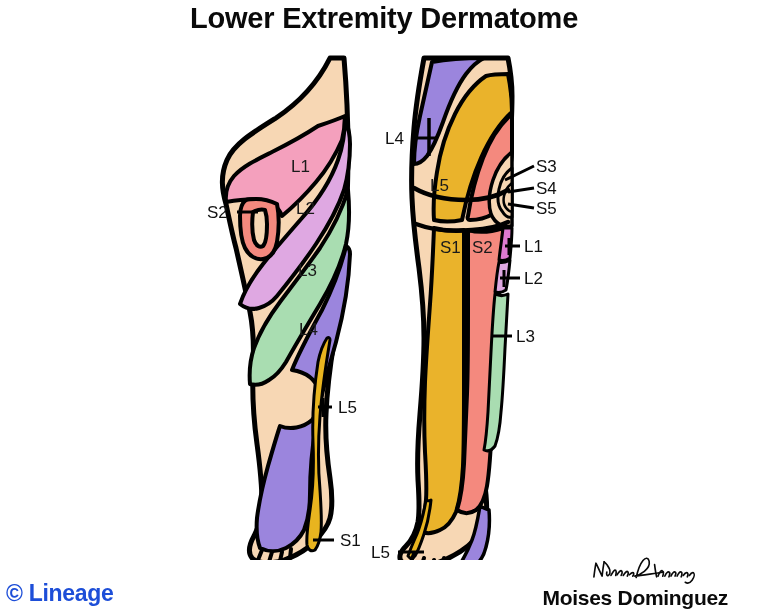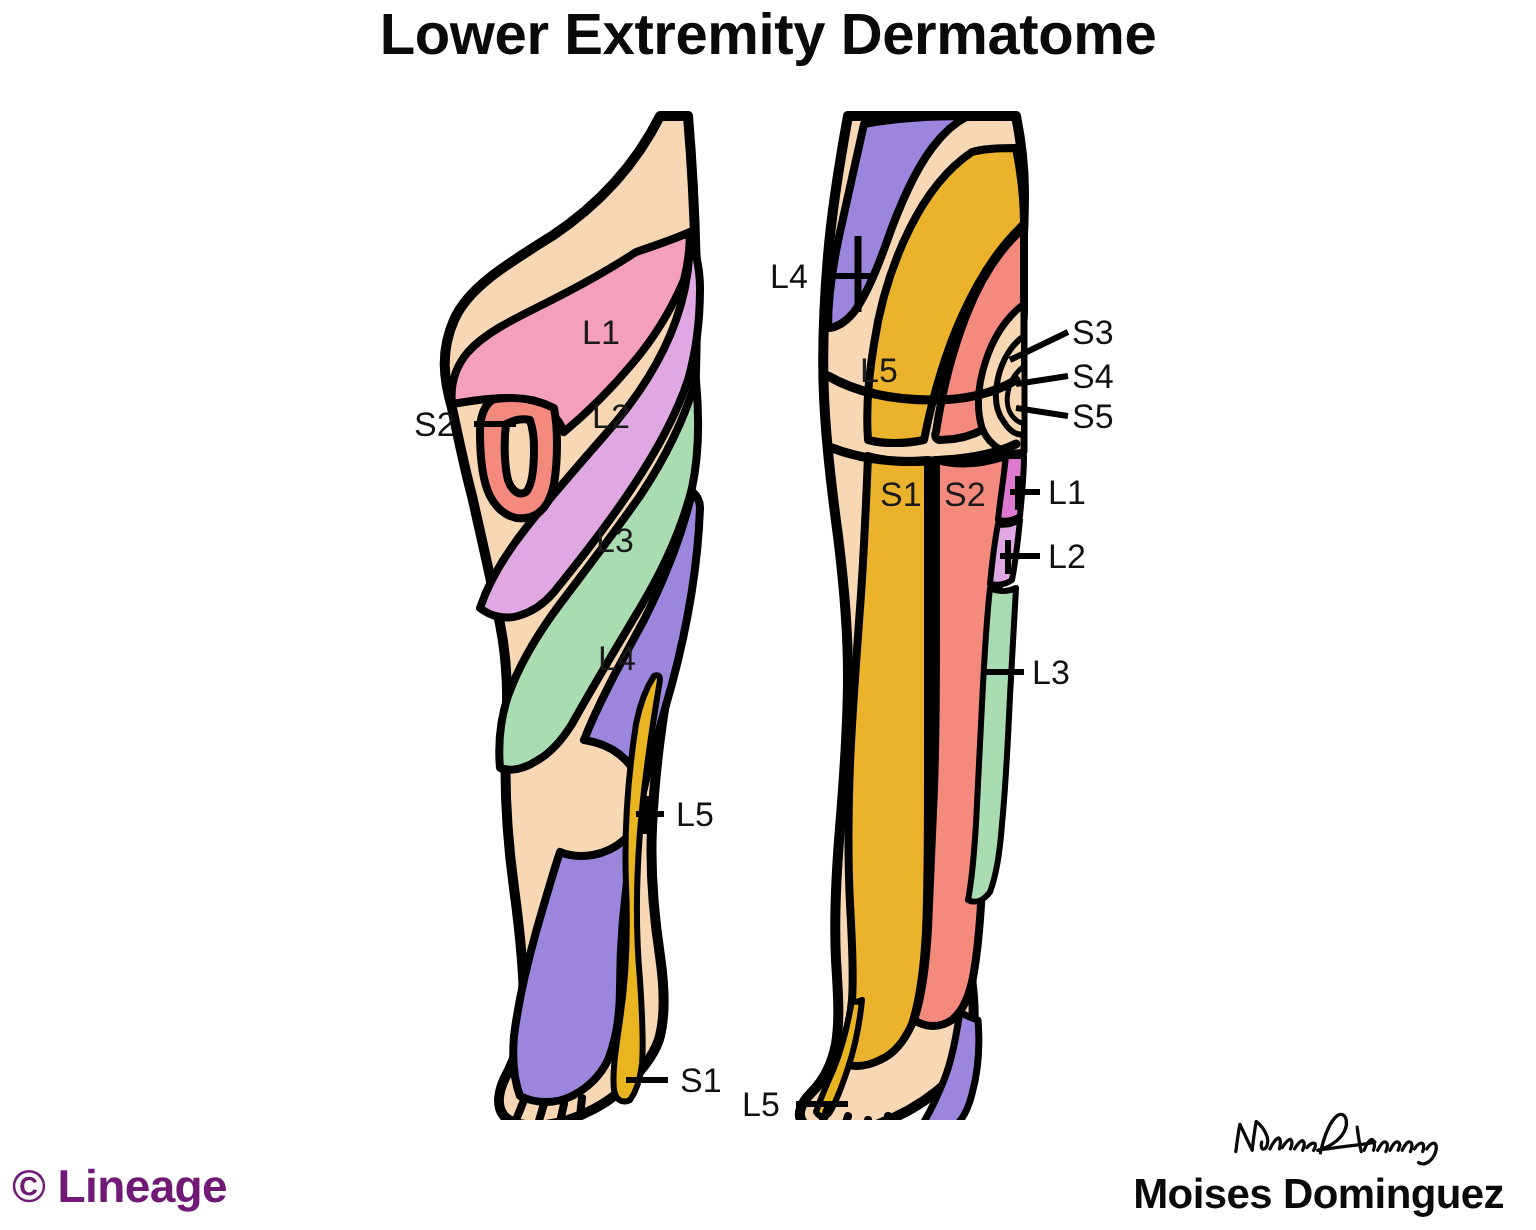--- a/index.html
+++ b/index.html
@@ -55,27 +55,27 @@
     font-size: 17px;
     fill: #1a1a1a;
     font-weight: 400;
   }
   #footer-left {
     position: absolute;
     left: 6px;
     bottom: 8px;
     font-size: 23px;
     font-weight: bold;
-    color: #701a75;
+    color: #1d4ed8;
     font-family: "Liberation Sans", sans-serif;
     letter-spacing: -0.3px;
   }
   #footer-right {
     position: absolute;
-    right: 0;
+    right: 24px;
     bottom: 6px;
     text-align: right;
     margin-left: 20px;
   }
   #signature {
     height: 30px;
     width: 140px;
     margin-left: auto;
     margin-bottom: -2px;
   }

